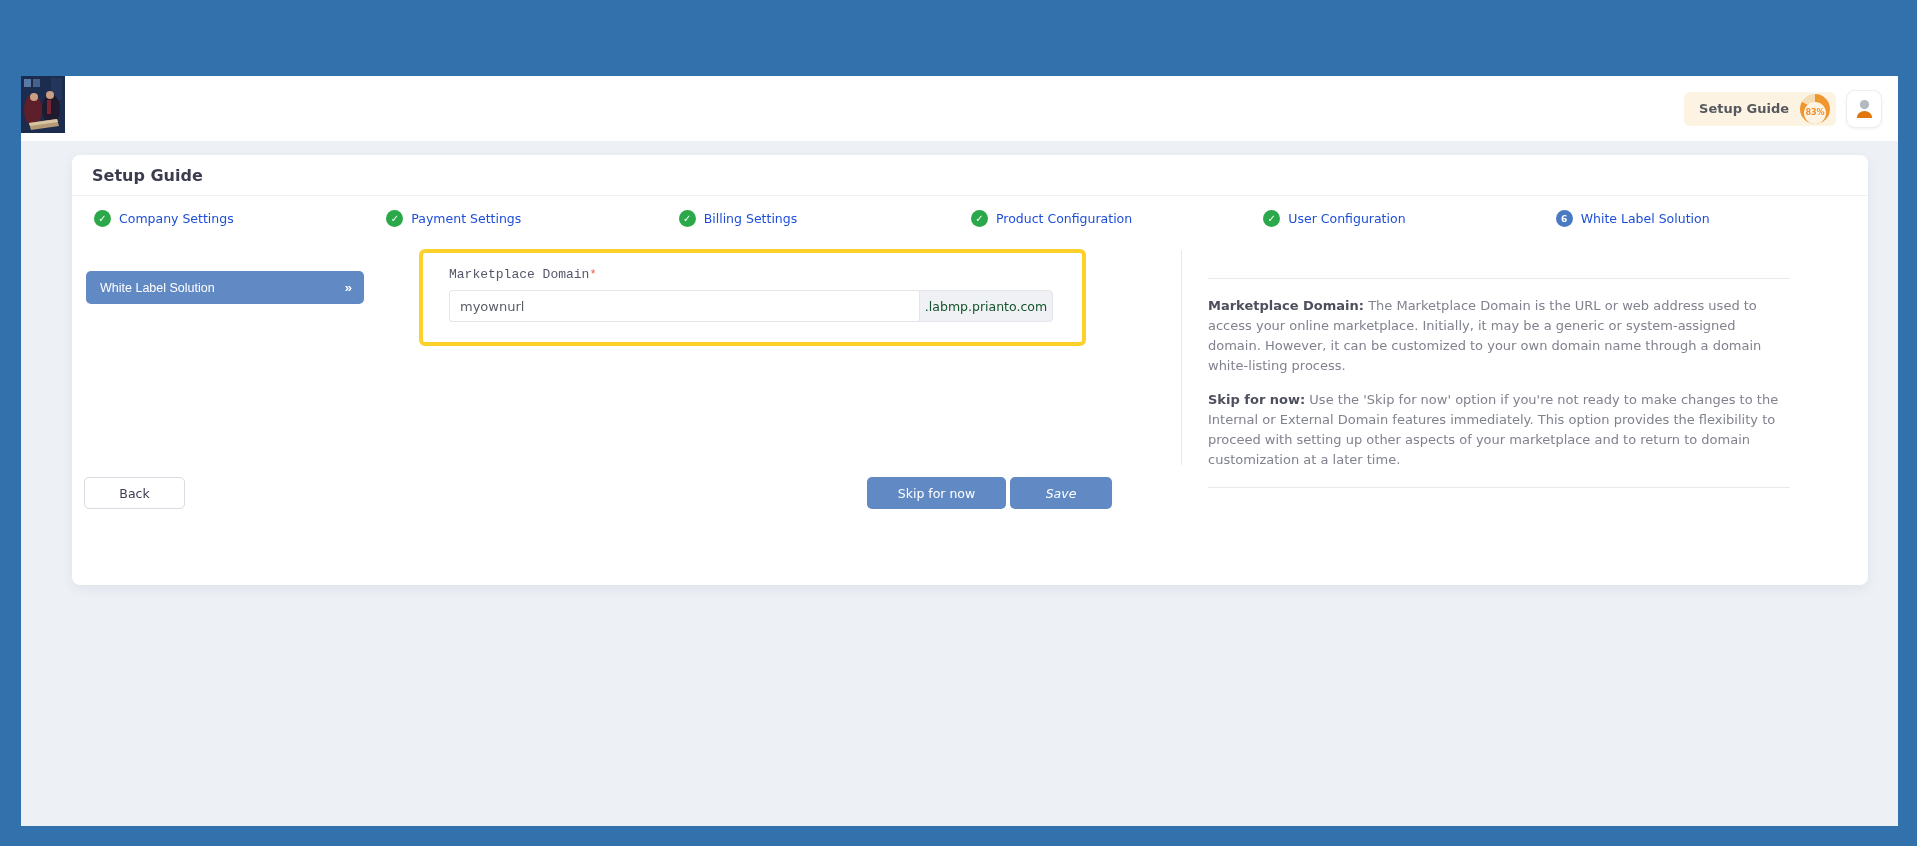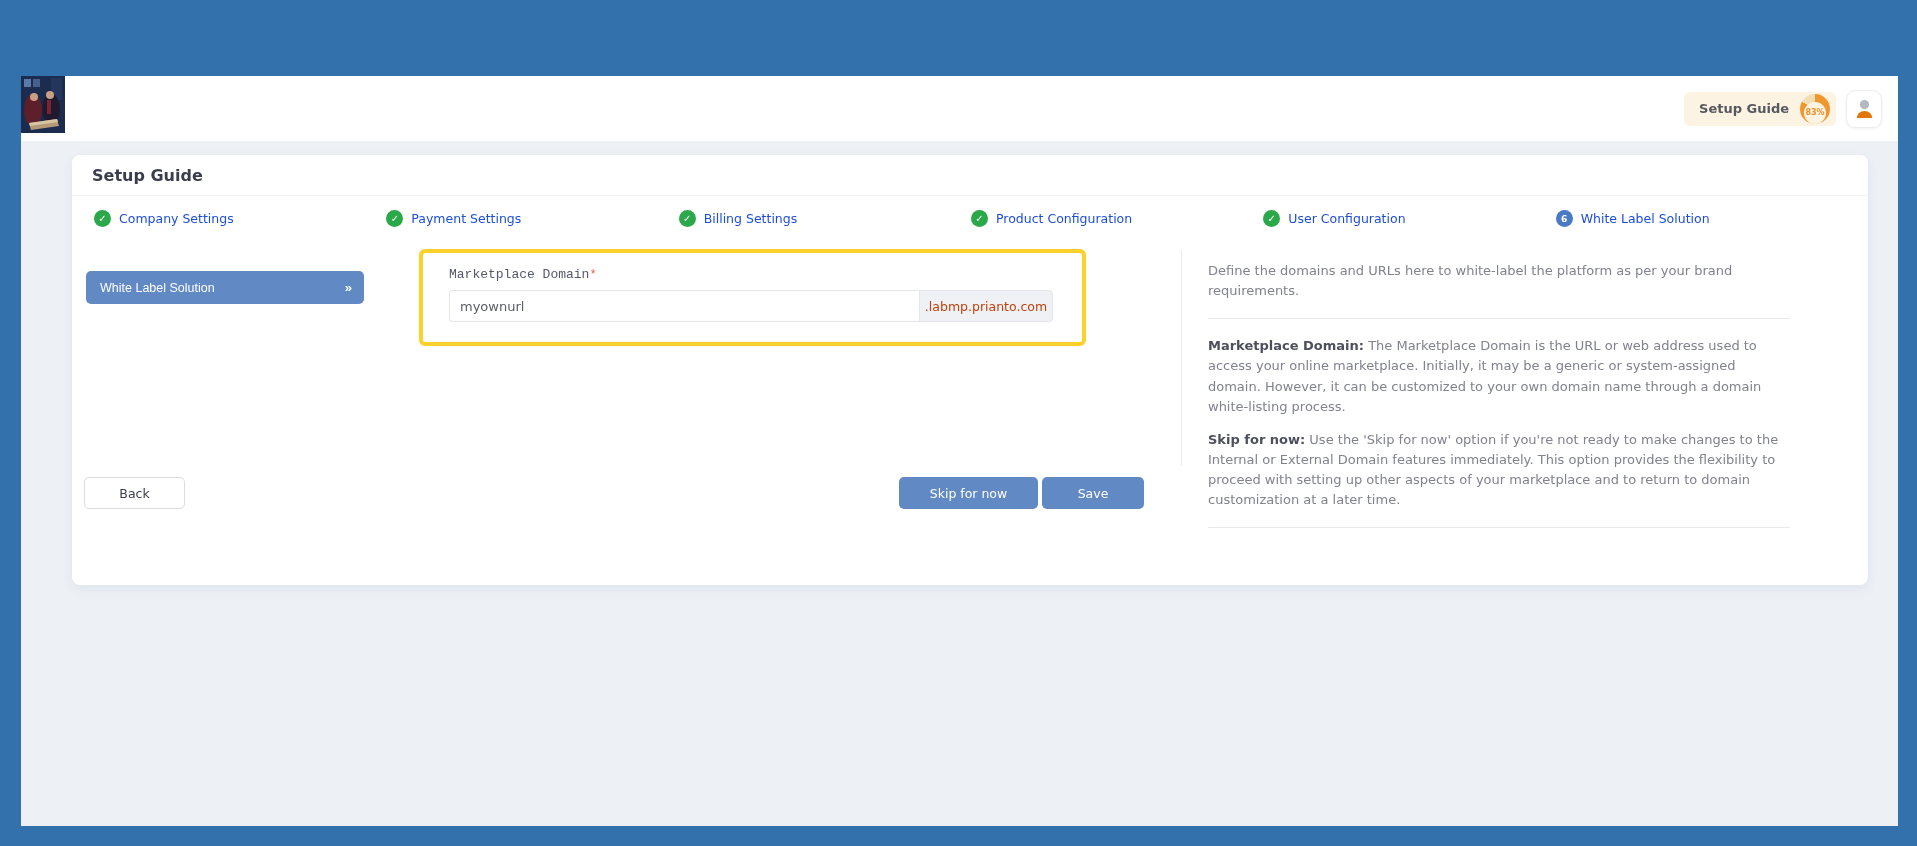--- a/index.html
+++ b/index.html
@@ -36,36 +36,36 @@
   .step-label { color:#1d4ed8; font-size:12.5px; white-space:nowrap; }
 
   .tab-btn { position:absolute; left:14px; top:116px; width:278px; height:33px; background:#6189c4; border-radius:5px; color:#fff; font-size:12.5px; display:flex; align-items:center; justify-content:space-between; padding:0 12px 0 14px; border:none; cursor:pointer; }
   .tab-chevron { font-size:13px; font-weight:bold; }
 
   .highlight-box { position:absolute; left:347px; top:94px; width:667px; height:97px; border:4px solid #fdd02c; border-radius:6px; padding:14px 0 0 26px; }
   .field-label { font-size:13px; color:#55576a;font-family:Liberation Mono, monospace; }
   .required-mark { color:#e85c4a; font-size:12px; }
   .input-row { display:flex; margin-top:8px; width:604px; }
   .domain-input { width:470px; height:32px; border:1px solid #e4e4ea; border-right:none; border-radius:4px 0 0 4px; padding:0 10px; font-size:13px; color:#5a5c68; font-family:inherit; outline:none; }
-  .input-suffix { width:134px; height:32px; background:#f0f1f4; border:1px solid #e4e4ea; border-radius:0 4px 4px 0; display:flex; align-items:center; justify-content:center; font-size:12.5px; color:#c2410c; white-space:nowrap; }
+  .input-suffix { width:134px; height:32px; background:#f0f1f4; border:1px solid #e4e4ea; border-radius:0 4px 4px 0; display:flex; align-items:center; justify-content:center; font-size:12.5px; color:#14532d; white-space:nowrap; }
 
   .vdivider { position:absolute; left:1109px; top:95px; width:1px; height:215px; background:#e8e8ee; }
 
   .help { position:absolute; left:1136px; top:106px; width:582px; }
   .help-text { font-size:13px; color:#80828e; line-height:1.55; }
   .help hr { border:none; border-top:1px solid #e8e8ee; margin:17px 0; }
   .help-sec { font-size:13px; color:#80828e; line-height:1.55; margin-bottom:13px; }
   .help-sec b { color:#4d4f5c; font-weight:600; }
 
   .btn { height:32px; border-radius:5px; font-size:12.5px; font-family:inherit; cursor:pointer; }
   .btn-back { position:absolute; left:12px; top:322px; width:101px; background:#fff; border:1px solid #dadbe3; color:#3b3d4e; }
-  .footer-center { position:absolute; left:795px; top:322px; display:flex; gap:4px;margin-left:32px; }
+  .footer-center { position:absolute; left:795px; top:322px; display:flex; gap:4px; }
   .btn-blue { background:#6189c4; border:none; color:#fff; }
   .btn-skip { width:139px; }
-  .btn-save { width:102px; }
+  .btn-save { width:102px;font-style:italic; }
 </style>
 </head>
 <body>
 
 <div class="app">
 
   <div class="topbar">
     <svg class="logo" viewBox="0 0 44 57" xmlns="http://www.w3.org/2000/svg">
       <rect width="44" height="57" fill="#1c2c4e"></rect>
       <rect x="3" y="3" width="7" height="8" fill="#5b7aa8"></rect>
@@ -140,21 +140,20 @@
         </div>
         <div class="input-row">
           <input class="domain-input" type="text" value="myownurl" style="">
           <span class="input-suffix">.labmp.prianto.com</span>
         </div>
       </div>
 
       <div class="vdivider"></div>
 
       <div class="help">
-        <p class="help-text">Define the domains and URLs here to white-label the platform as per your brand requirements.</p>
         <hr>
         <p class="help-sec"><b>Marketplace Domain:</b> <span>The Marketplace Domain is the URL or web address used to access your online marketplace. Initially, it may be a generic or system-assigned domain. However, it can be customized to your own domain name through a domain white-listing process.</span></p>
         <p class="help-sec"><b>Skip for now:</b> <span>Use the 'Skip for now' option if you're not ready to make changes to the Internal or External Domain features immediately. This option provides the flexibility to proceed with setting up other aspects of your marketplace and to return to domain customization at a later time.</span></p>
         <hr>
       </div>
 
       <button class="btn btn-back">Back</button>
       <div class="footer-center">
         <button class="btn btn-blue btn-skip">Skip for now</button>
         <button class="btn btn-blue btn-save">Save</button>

